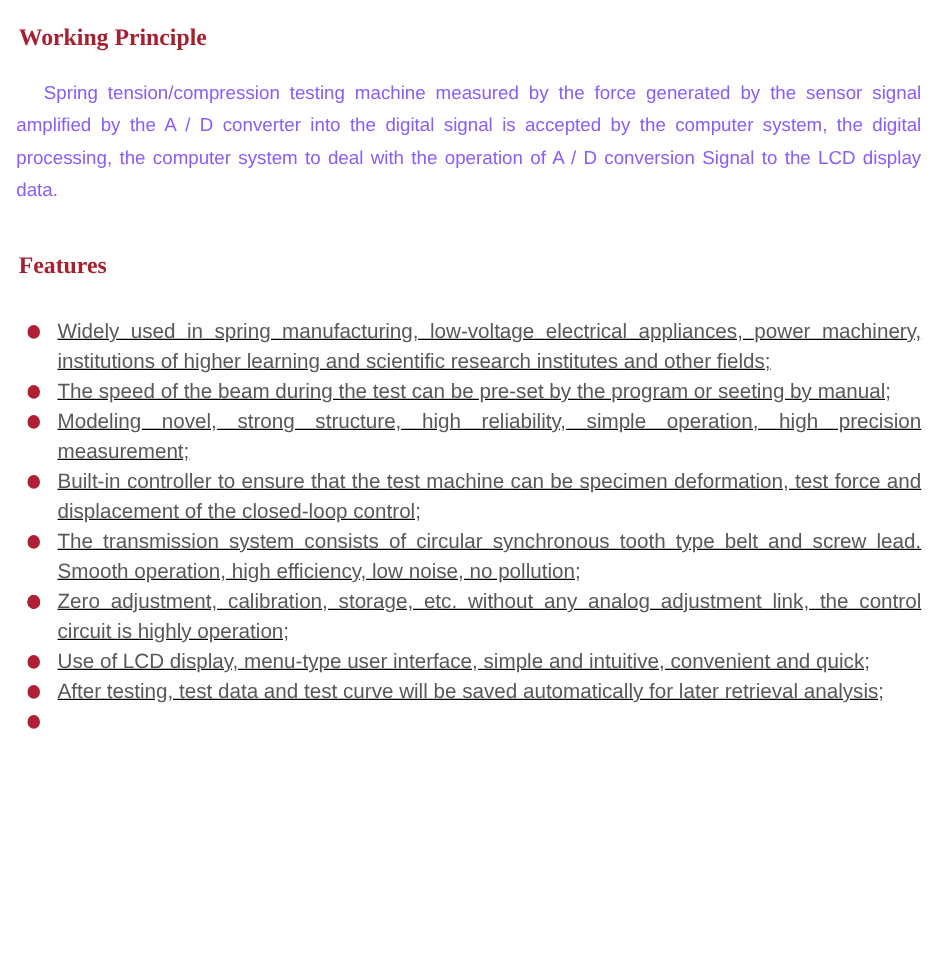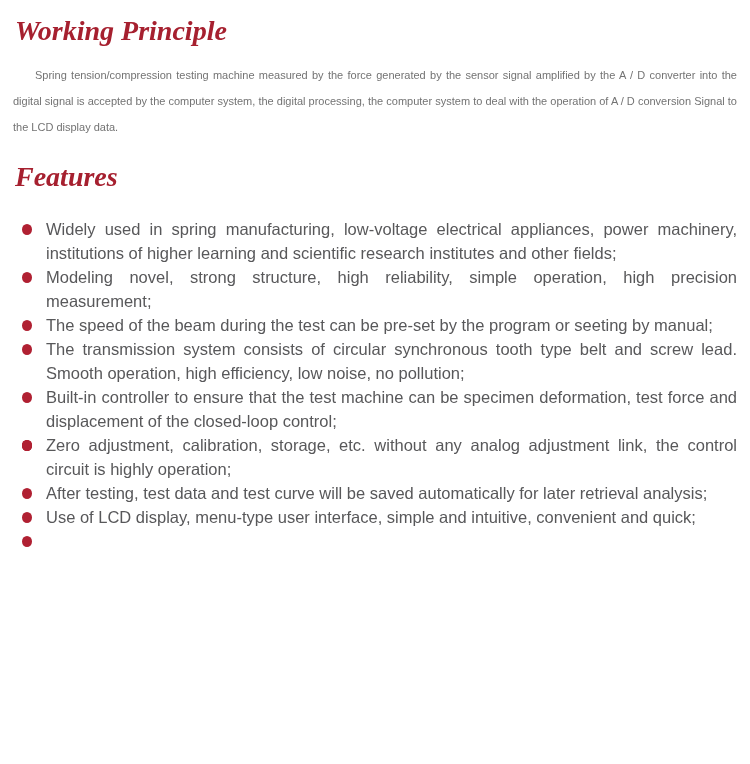--- a/index.html
+++ b/index.html
@@ -13,41 +13,41 @@
     height: 764px;
     box-sizing: border-box;
     padding: 18px 13px 0 13px;
     background: #ffffff;
     font-family: "Liberation Sans", "DejaVu Sans", sans-serif;
     overflow: hidden;
   }
   .section-title {
     font-family: "Liberation Serif", "DejaVu Serif", serif;
     font-weight: bold;
-    font-size: 28px;
+    font-size: 19px;
     line-height: 26px;
     color: #a6202f;
     margin: 0 0 0 2px;
-    font-style: italic;
   }
   .intro-paragraph {
     margin: 18px 0 0 0;
-    font-size: 11px;
+    font-size: 15px;
     line-height: 26px;
-    color: #737373;
+    color: #8b5cf6;
     text-align: justify;
     text-indent: 22px;
   }
   .features-title {
-    margin-top: 24px;
+    margin-top: 34px;
   }
   .features-list {
     list-style: none;
     margin: 27px 0 0 0;
     padding: 0;
+    text-decoration: underline;
   }
   .feature-item {
     position: relative;
     padding-left: 33px;
     font-size: 16.5px;
     line-height: 24px;
     color: #58585a;
     text-align: justify;
   }
   .bullet {
@@ -66,25 +66,25 @@
 <div class="page">
 
   <h2 class="section-title">Working Principle</h2>
 
   <p class="intro-paragraph">Spring tension/compression testing machine measured by the force generated by the sensor signal amplified by the A / D converter into the digital signal is accepted by the computer system, the digital processing, the computer system to deal with the operation of A / D conversion Signal to the LCD display data.</p>
 
   <h2 class="section-title features-title">Features</h2>
 
   <ul class="features-list">
       <li class="feature-item"><span class="bullet"></span><span>Widely used in spring manufacturing, low-voltage electrical appliances, power machinery, institutions of higher learning and scientific research institutes and other fields;</span></li>
+      <li class="feature-item"><span class="bullet"></span><span>The speed of the beam during the test can be pre-set by the program or seeting by manual;</span></li>
       <li class="feature-item"><span class="bullet"></span><span>Modeling novel, strong structure, high reliability, simple operation, high precision measurement;</span></li>
-      <li class="feature-item"><span class="bullet"></span><span>The speed of the beam during the test can be pre-set by the program or seeting by manual;</span></li>
+      <li class="feature-item"><span class="bullet"></span><span>Built-in controller to ensure that the test machine can be specimen deformation, test force and displacement of the closed-loop control;</span></li>
       <li class="feature-item"><span class="bullet"></span><span>The transmission system consists of circular synchronous tooth type belt and screw lead. Smooth operation, high efficiency, low noise, no pollution;</span></li>
-      <li class="feature-item"><span class="bullet"></span><span>Built-in controller to ensure that the test machine can be specimen deformation, test force and displacement of the closed-loop control;</span></li>
       <li class="feature-item"><span class="bullet"></span></li>
       <li class="feature-item"><span class="bullet"></span></li>
       <li class="feature-item"><span class="bullet"></span><span>Zero adjustment, calibration, storage, etc. without any analog adjustment link, the control circuit is highly operation;</span></li>
+      <li class="feature-item"><span class="bullet"></span><span>Use of LCD display, menu-type user interface, simple and intuitive, convenient and quick;</span></li>
       <li class="feature-item"><span class="bullet"></span><span>After testing, test data and test curve will be saved automatically for later retrieval analysis;</span></li>
-      <li class="feature-item"><span class="bullet"></span><span>Use of LCD display, menu-type user interface, simple and intuitive, convenient and quick;</span></li>
       <li class="feature-item"><span class="bullet"></span></li>
     </ul>
 
 </div>
 
 </body></html>

